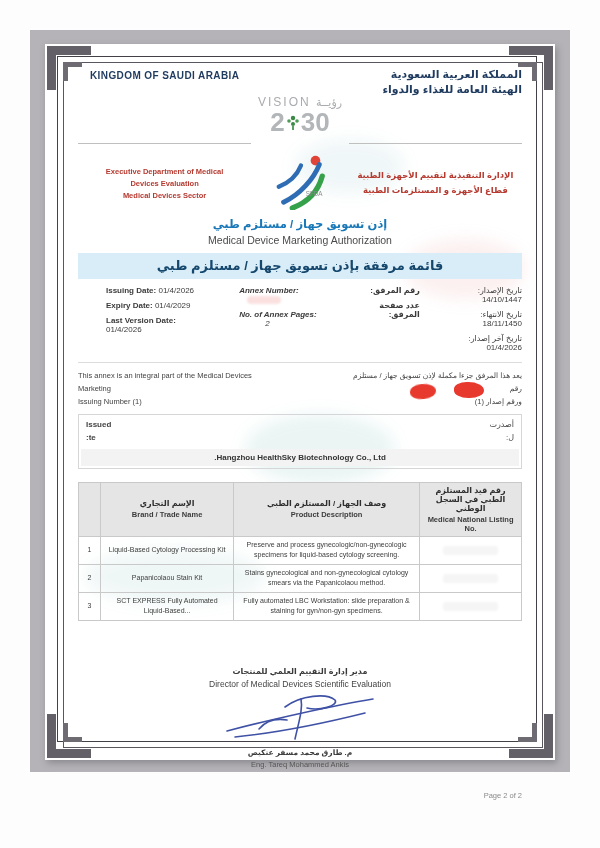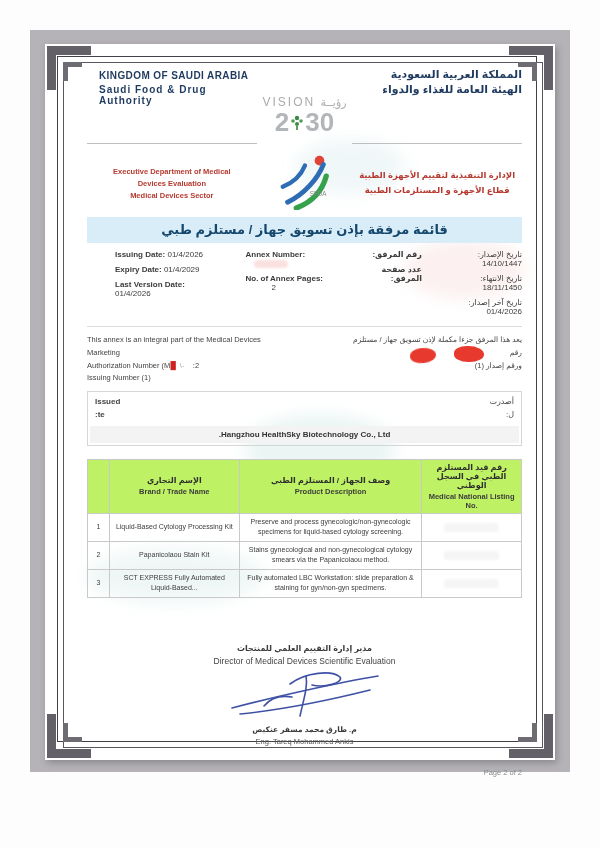--- a/index.html
+++ b/index.html
@@ -25,21 +25,21 @@
   .corner.br { right:2px; bottom:2px; transform:rotate(180deg); }
   .corner.bl { left:2px; bottom:2px; transform:rotate(270deg); }
 
   
   .smudge { position:absolute; border-radius:50%; filter:blur(8px); pointer-events:none; }
   .sm1 { left:200px; top:370px; width:150px; height:70px; background:rgba(46,158,143,.10); }
   .sm2 { left:40px;  top:505px; width:180px; height:55px; background:rgba(46,158,143,.08); }
   .sm3 { left:360px; top:195px; width:120px; height:60px; background:rgba(235,150,150,.14); }
   .sm4 { left:250px; top:95px;  width:110px; height:55px; background:rgba(46,140,160,.07); }
 
-  .content { position:absolute; left:42px; right:33px; top:20px; }
+  .content { position:absolute; left:33px; right:33px; top:20px; }
 
   
   .hdr { display:flex; width:100%; }
   .hdr-col { display:flex; flex-direction:column; }
   .hdr-left { width:39%; padding-top:6px; }
   .hdr-center { width:22%; align-items:center; }
   .hdr-right { width:39%; padding-top:4px; text-align:right; }
   .navy { color:#1f3a5f; }
   .hdr-left .l1 { font-weight:bold; font-size:10px; letter-spacing:.4px; padding-left:12px; }
   .hdr-left .l2 { font-weight:bold; font-size:10px; letter-spacing:1px; padding-left:12px; margin-top:3px; }
@@ -64,21 +64,21 @@
   .title { text-align:center; margin-top:7px; }
   .title .t-ar { font-weight:bold; font-size:11.5px; color:#1878b8; direction:rtl; }
   .title .t-en { font-size:10.5px; color:#4a4a4a; margin-top:3px; }
   .banner { background:#d8edf7; margin-top:7px; padding:5px 0 6px; text-align:center; }
   .banner .b-ar { font-weight:bold; font-size:13px; color:#16486e; direction:rtl; }
   .banner .b-en { font-weight:bold; font-size:9px; color:#333; margin-top:4px; }
 
   
   .info { display:flex; width:100%; margin-top:7px; font-size:8px; color:#3b3b3b; }
   .info .lab { font-weight:bold; }
-  .ic1 { width:30%; } .ic2 { width:28%; } .ic3 { width:19%; text-align:right; direction:rtl; } .ic4 { width:23%; text-align:right; direction:rtl; }
+  .ic1 { width:30%; } .ic2 { width:28%;font-style:italic; } .ic3 { width:19%; text-align:right; direction:rtl; } .ic4 { width:23%; text-align:right; direction:rtl; }
   .info div.row { margin-bottom:6px; position:relative;padding-left:28px; }
   .annex-val-redact { display:inline-block; width:34px; height:8px; margin-left:8px;
     background:rgba(232,120,115,.22); border-radius:4px; filter:blur(1px); vertical-align:middle; }
   .pages-val { display:inline-block; margin-left:26px; }
 
   
   .integral { display:flex; width:100%; border-top:1px solid #dcdcdc; margin-top:4px; padding-top:7px;
     font-size:7.5px; color:#444; }
   .int-en { width:55%; line-height:1.7; }
   .int-ar { width:45%; text-align:right; direction:rtl; line-height:1.7; position:relative; }
@@ -93,21 +93,21 @@
   .issued-hdr { display:flex; justify-content:space-between; font-size:8px; color:#444; padding:2px 5px; }
   .issued-hdr .en { font-weight:bold; line-height:1.6; }
   .issued-hdr .ar { text-align:right; direction:rtl; line-height:1.6; }
   .gray-row { background:#f3f3f3; text-align:center; padding:4px 6px; margin-top:2px; }
   .company { font-weight:bold; font-size:8px; color:#333; }
   .address { font-weight:bold; font-size:7.5px; color:#444; line-height:1.5; }
 
   
   table.devices { width:100%; border-collapse:collapse; margin-top:13px; }
   .devices th, .devices td { border:1px solid #c9c9c9; font-size:7px; color:#3c3c3c; padding:3px 4px; }
-  .devices th { background:#bef264;margin-top:32px; }
+  .devices th { background:#e5e5e5;margin-top:32px; }
   .devices .th-ar { font-weight:bold; font-size:8px; color:#2f2f2f; direction:rtl; }
   .devices .th-en { font-weight:bold; font-size:7.5px; margin-top:2px; }
   .devices td { text-align:center; line-height:1.5; }
   .col-num { width:5%; } .col-brand { width:30%; } .col-desc { width:42%; } .col-list { width:23%; }
   .cell-smudge { display:block; margin:2px auto; width:60%; height:9px; background:rgba(200,200,200,.18);
     border-radius:3px; filter:blur(1px); }
 
   
   .sig { text-align:center; margin-top:46px; }
   .sig .s-ar1 { font-weight:bold; font-size:8px; color:#3a3a3a; direction:rtl; }
@@ -148,21 +148,20 @@
     <div class="smudge sm1"></div>
     <div class="smudge sm2"></div>
     <div class="smudge sm3"></div>
     <div class="smudge sm4"></div>
 
     <div class="content">
 
       <div class="hdr">
         <div class="hdr-col hdr-left">
           <span class="l1 navy">KINGDOM OF SAUDI ARABIA</span>
-          <span class="l2 navy">Saudi Food &amp; Drug Authority</span>
         </div>
         <div class="hdr-col hdr-center">
           <div class="vision">
             <div class="vrow1">
               <span>VISION</span>
               <span class="var">رؤيــة</span>
             </div>
             <div class="vrow2">
               <span>2</span>
               <svg width="16" height="18" viewBox="0 0 16 18">
@@ -202,20 +201,24 @@
             <path d="M22,58 C38,52 49,40 53,25" stroke="#35a14a" stroke-width="5.5" fill="none" stroke-linecap="round"></path>
             <text x="36" y="45" font-size="6.5" fill="#8a8a8a" font-family="Liberation Sans, sans-serif" id="sfda-text">SFDA</text>
           </svg>
         </div>
         <div class="hdr2-right dept-ar red">
           <div>الإدارة التنفيذية لتقييم الأجهزة الطبية</div>
           <div>قطاع الأجهزة و المستلزمات الطبية</div>
         </div>
       </div>
 
+      <div class="title">
+        <div class="t-ar">إذن تسويق جهاز / مستلزم طبي</div>
+        <div class="t-en">Medical Device Marketing Authorization</div>
+      </div>
 
       <div class="banner">
         <div class="b-ar">قائمة مرفقة بإذن تسويق جهاز / مستلزم طبي</div>
       </div>
 
       <div class="info">
         <div class="ic1">
           <div class="row"><span class="lab">Issuing Date:</span> <span>01/4/2026</span></div>
           <div class="row"><span class="lab">Expiry Date:</span> <span>01/4/2029</span></div>
           <div class="row"><span class="lab">Last Version Date:</span> <span>01/4/2026</span></div>
@@ -232,23 +235,20 @@
           <div class="row">تاريخ الإصدار: 14/10/1447</div>
           <div class="row">تاريخ الانتهاء: 18/11/1450</div>
           <div class="row">تاريخ آخر إصدار: 01/4/2026</div>
         </div>
       </div>
 
       <div class="integral">
         <div class="int-en">
           <div>This annex is an integral part of the Medical Devices</div>
           <div>Marketing</div>
-          <div>
-            <span>Authorization Number (M</span><span class="m-red">█</span><span class="faint">&nbsp;&nbsp;\-&nbsp;&nbsp;&nbsp;&nbsp;</span><span>:2</span>
-          </div>
           <div>Issuing Number (1)</div>
         </div>
         <div class="int-ar">
           <div>يعد هذا المرفق جزءا مكملة لإذن تسويق جهاز / مستلزم</div>
           <div>رقم</div>
           <div>ورقم إصدار (1)</div>
           <div class="redact-blob rb1"></div>
           <div class="redact-blob rb2"></div>
         </div>
       </div>

